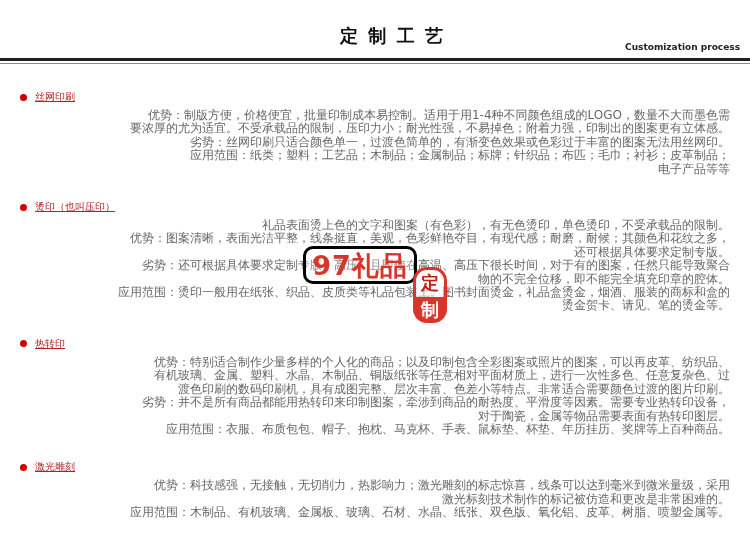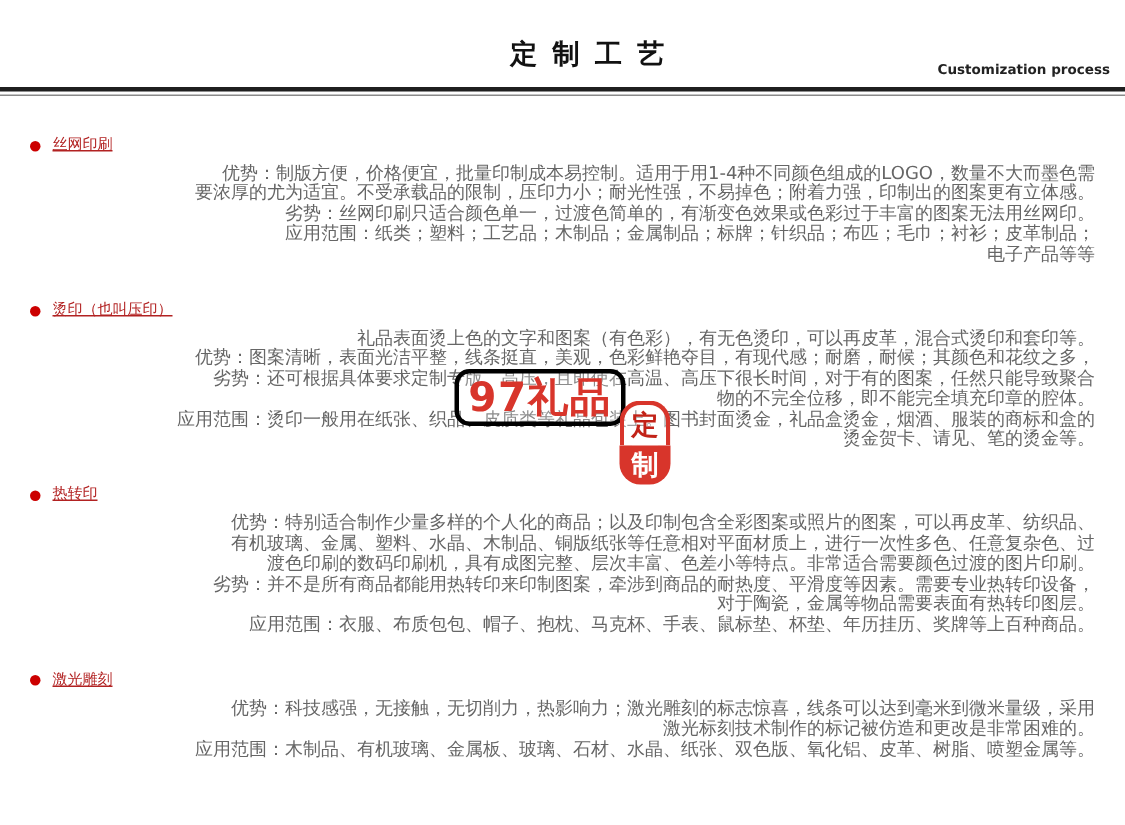--- a/index.html
+++ b/index.html
@@ -130,22 +130,23 @@
         <div class="line">电子产品等等</div>
       </div>
   </div>
 
   <div class="section">
     <div class="sec-head">
       <span class="bullet"></span>
       <span class="sec-title">烫印（也叫压印）</span>
     </div>
     <div class="sec-body">
-        <div class="line">礼品表面烫上色的文字和图案（有色彩），有无色烫印，可以再皮革，混合式烫印和套印等。</div>
+        <div class="line">礼品表面烫上色的文字和图案（有色彩），有无色烫印，单色烫印，不受承载品的限制。</div>
         <div class="line">优势：图案清晰，表面光洁平整，线条挺直，美观，色彩鲜艳夺目，有现代感；耐磨，耐候；其颜色和花纹之多，</div>
+        <div class="line">还可根据具体要求定制专版。</div>
         <div class="line">劣势：还可根据具体要求定制专版、高压，且即使在高温、高压下很长时间，对于有的图案，任然只能导致聚合</div>
         <div class="line">物的不完全位移，即不能完全填充印章的腔体。</div>
         <div class="line">应用范围：烫印一般用在纸张、织品、皮质类等礼品包装上。图书封面烫金，礼品盒烫金，烟酒、服装的商标和盒的</div>
         <div class="line">烫金贺卡、请见、笔的烫金等。</div>
       </div>
   </div>
 
   <div class="section">
     <div class="sec-head">
       <span class="bullet"></span>

